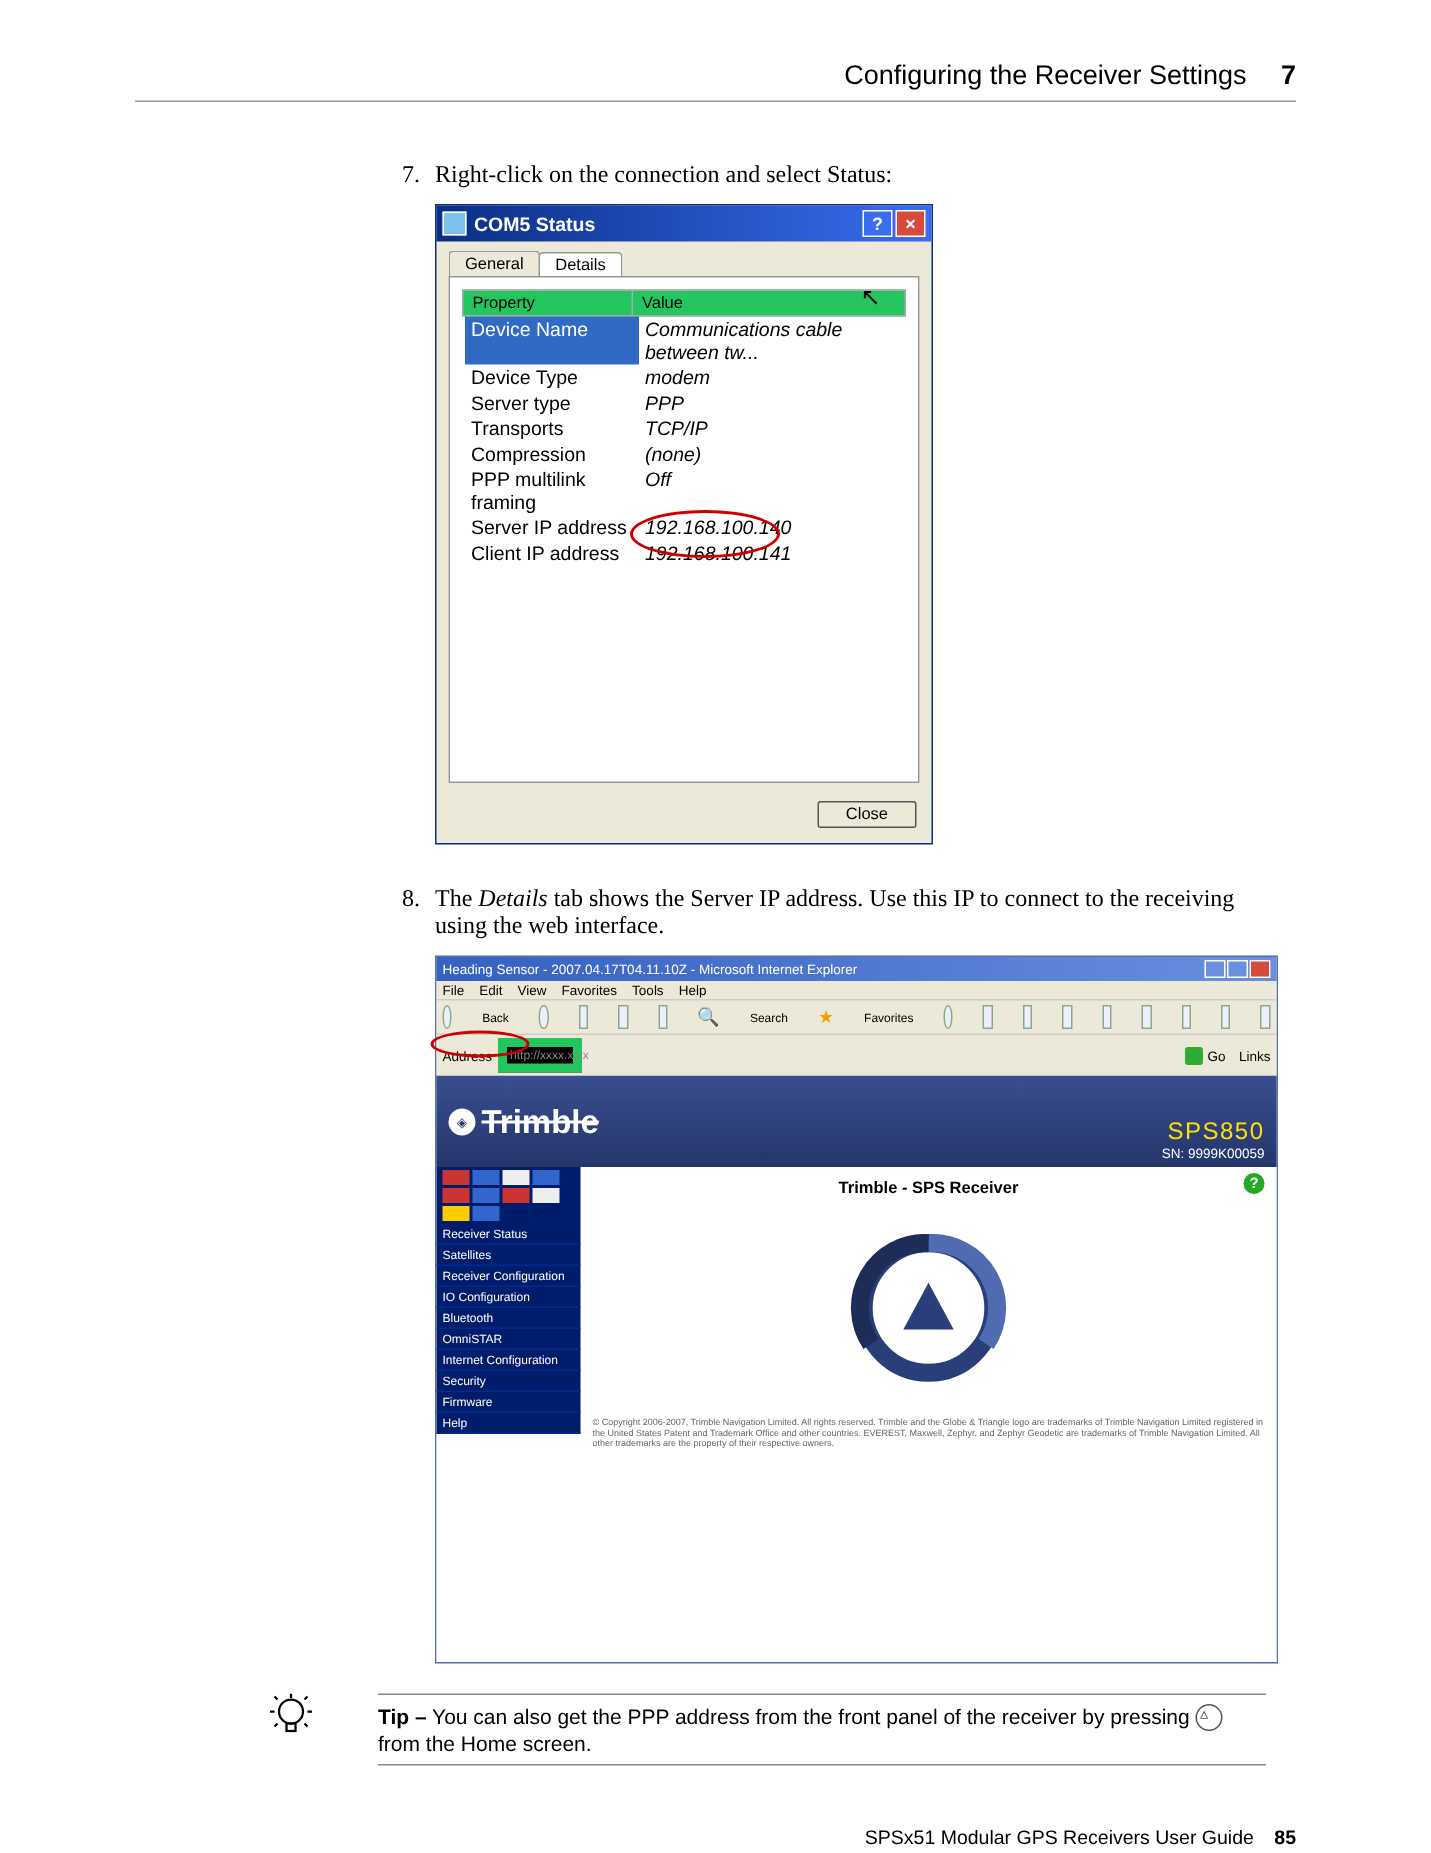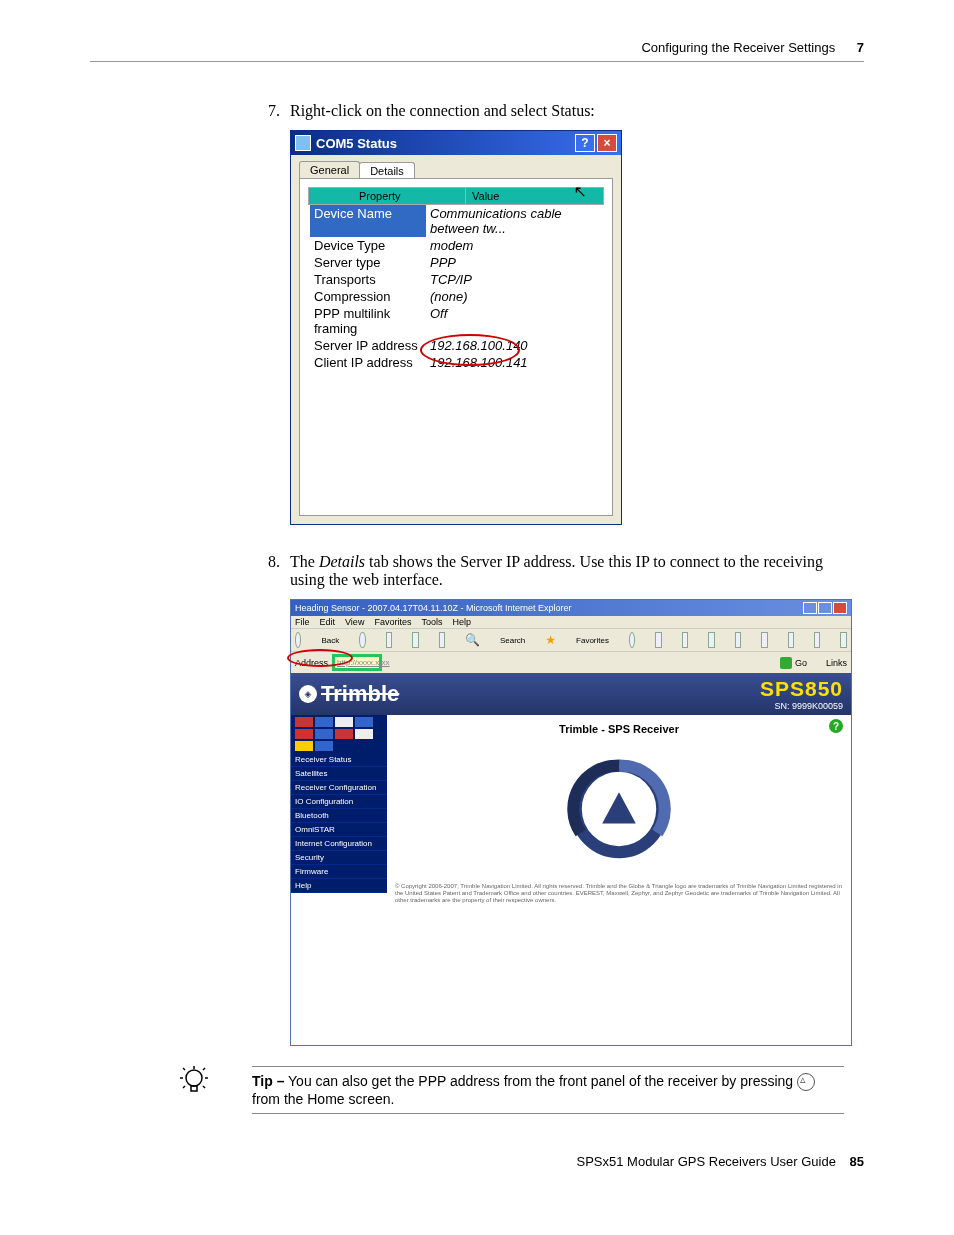--- a/index.html
+++ b/index.html
@@ -9,21 +9,21 @@
     background: #fff;
     color: #000;
     width: 954px;
   }
   .page {
     padding: 40px 90px 40px 90px;
   }
   .header-row {
     text-align: right;
     font-family: Arial, Helvetica, sans-serif;
-    font-size: 13px;
+    font-size: 18px;
     padding-bottom: 6px;
     border-bottom: 1px solid #999;
     margin-bottom: 40px;
   }
   .header-row .chap {
     font-weight: bold;
     display: inline-block;
     margin-left: 18px;
   }
   .step {
@@ -77,21 +77,21 @@
     background: #ece9d8; border: 1px solid #999; border-bottom: none;
     padding: 2px 10px; font-size: 11px; border-top-left-radius: 3px; border-top-right-radius: 3px;
     margin-right: -1px;
   }
   .tab.active { background: #fff; font-weight: normal; position: relative; top: 1px; }
   .tab-panel {
     background: #fff; margin: 0 8px 8px 8px; border: 1px solid #999; min-height: 320px; padding: 8px;
     position: relative;
   }
   .grid-head {
-    display: flex; border: 1px solid #aaa; background: #14b8a6; font-size: 11px; padding-left: 44px;
+    display: flex; border: 1px solid #aaa; background: #22c55e; font-size: 11px;
   }
   .grid-head .col {
     padding: 2px 6px; border-right: 1px solid #aaa;
   }
   .grid-head .col:first-child { width: 100px; }
   .grid-head .col:last-child { flex:1; border-right: none; position: relative; }
   .cursor {
     position: absolute; right: 16px; top: -6px; font-size: 16px; color: #000;
   }
   .kv {
@@ -128,37 +128,37 @@
     padding: 3px 4px; background: #ece9d8; display:flex; align-items:center; gap:20px;
     border-top: 1px solid #ccc;
   }
   .circ-btn { width:14px; height:14px; border-radius:50%; border:1px solid #8a8; background:#eef; }
   .sq-btn { width:14px; height:14px; border:1px solid #8a8; background:#eef; }
   .icon-star { color:#f0a000; font-size:12px; }
   .addr {
     padding: 2px 4px; background: #ece9d8; display:flex; align-items:center; gap:4px;
     border-top: 1px solid #ccc; position:relative;
   }
-  .addr-box { flex:1; max-width: 40px; border:3px solid #22c55e; background:#fef9c3; font-size:8px; padding:1px 2px; color:#888;text-decoration:underline; }
+  .addr-box { flex:1; max-width: 40px; border:6px solid #22c55e; background:#000000; font-size:8px; padding:1px 2px; color:#888; }
   .addr-oval {
     position:absolute; left: -4px; top:-3px; width: 62px; height: 14px; border:2px solid #c00; border-radius: 50%;
   }
   .go { margin-left:auto; display:flex; align-items:center; gap:3px; }
   .go .g { width:12px; height:12px; background:#3a3; border-radius:2px; }
   .banner {
     background: linear-gradient(to bottom, #3a4e90, #24356a); color:#fff; display:flex; align-items:center;
     padding: 4px 8px;
   }
   .banner .logo { font-size: 22px; font-weight:bold; text-decoration: line-through; }
   .banner .logo-mark {
     width:18px; height:18px; background:#fff; border-radius:50%; display:inline-flex;
     align-items:center; justify-content:center; color:#24356a; margin-right:4px;
   }
   .banner .right { margin-left:auto; text-align:right; }
-  .model { color:#ffe100; font-size:21px; font-weight:bold; letter-spacing:1px; }
+  .model { color:#ffe100; font-size:16px; font-weight:normal; letter-spacing:1px;margin-top:25px; }
   .sn { font-size:9px; color:#fff; }
   .flags {
     background:#001d6b; padding:2px 4px; display:flex; gap:2px; flex-wrap:wrap; width:88px;
   }
   .flag { width:18px; height:10px; background:#c33; border:0; }
   .flag.b { background:#36c; }
   .flag.y { background:#fc0; }
   .flag.w { background:#eee; }
   .content-row { display:flex; background:#fff; min-height:330px; }
   .sidebar { width:96px; background:#001d6b; }
@@ -263,20 +263,23 @@
       </div>
       <div class="kv">
         <div class="k">Server IP address</div>
         <div class="v circled">192.168.100.140</div>
       </div>
       <div class="kv">
         <div class="k">Client IP address</div>
         <div class="v">192.168.100.141</div>
       </div>
     </div>
+    <div class="btn-row">
+      <button class="win-btn">Close</button>
+    </div>
   </div>
 
   <div class="step">
     <div class="step-num">8.</div>
     <div class="step-text">
       <span>The </span><span class="italic">Details</span><span> tab shows the Server IP address. Use this IP to connect to the receiving using the web interface.</span>
     </div>
   </div>
 
   <div class="browser">
@@ -317,21 +320,21 @@
       <span class="sq-btn"></span>
       <span class="sq-btn"></span>
     </div>
     <div class="addr">
       <span>Address</span>
       <span class="addr-box">http://xxxx.x.xx</span>
       <span class="addr-oval"></span>
       <span class="go">
         <span class="g"></span>
         <span>Go</span>
-        <span style="margin-left:16px;">Links</span>
+        <span style="margin-left:6px;">Links</span>
       </span>
     </div>
     <div class="banner">
       <span class="logo-mark">◈</span>
       <span class="logo">Trimble</span>
       <span class="right">
         <div class="model">SPS850</div>
         <div class="sn">SN: 9999K00059</div>
       </span>
     </div>

